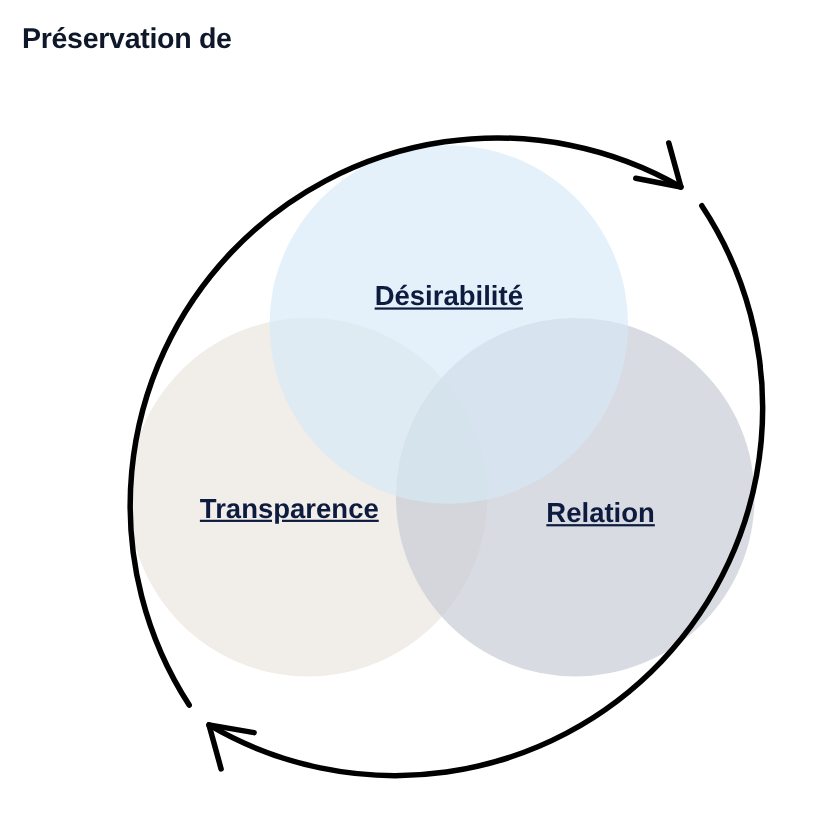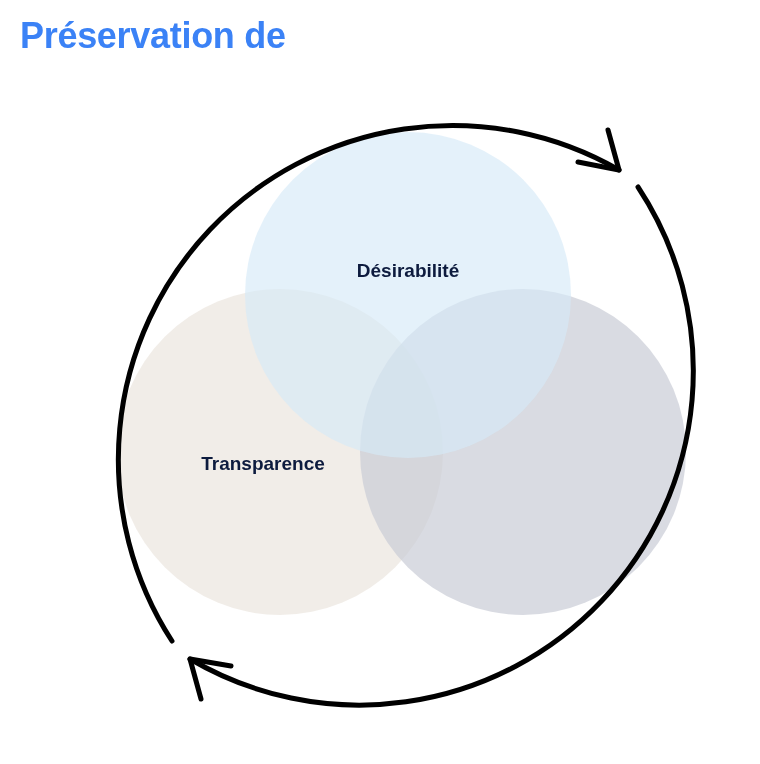--- a/index.html
+++ b/index.html
@@ -1,30 +1,31 @@
 <!DOCTYPE html>
 <html><head>
   <meta charset="utf-8">
   <style>
     html, body { margin: 0; padding: 0; background: #ffffff; }
     body { width: 760px; height: 764px; position: relative; overflow: hidden; }
     .title {
       position: absolute; left: 20px; top: 20px;
       font-family: "Liberation Sans", sans-serif;
-      font-weight: bold; font-size: 36px; line-height: 31px;
-      color: #3b82f6; letter-spacing: -0.3px;
+      font-weight: bold; font-size: 26px; line-height: 31px;
+      color: #0f172a; letter-spacing: -0.3px;
     }
     .title span { display: block; }
     svg.diagram { position: absolute; left: 0; top: 0; }
     .label {
       position: absolute;
       font-family: "Liberation Sans", sans-serif;
-      font-weight: bold; font-size: 19px; line-height: 33px;
+      font-weight: bold; font-size: 25px; line-height: 33px;
       color: #0d1b3e; text-align: right; white-space: nowrap;
       transform: translate(-50%, -50%);
+      text-decoration: underline;
     }
     .label span { display: block; }
   </style>
 </head>
 <body>
 
 <div class="title">
   <span>Préservation de</span>
 </div>
 
@@ -46,13 +47,14 @@
   </g>
 </svg>
 
 <div class="label" style="left:408px; top:270px;">
   <span>Désirabilité</span>
 </div>
 <div class="label" style="left:263px; top:463px;">
   <span>Transparence</span>
 </div>
 <div class="label" style="left:546px; top:467px;">
+  <span>Relation</span>
 </div>
 
 </body></html>

